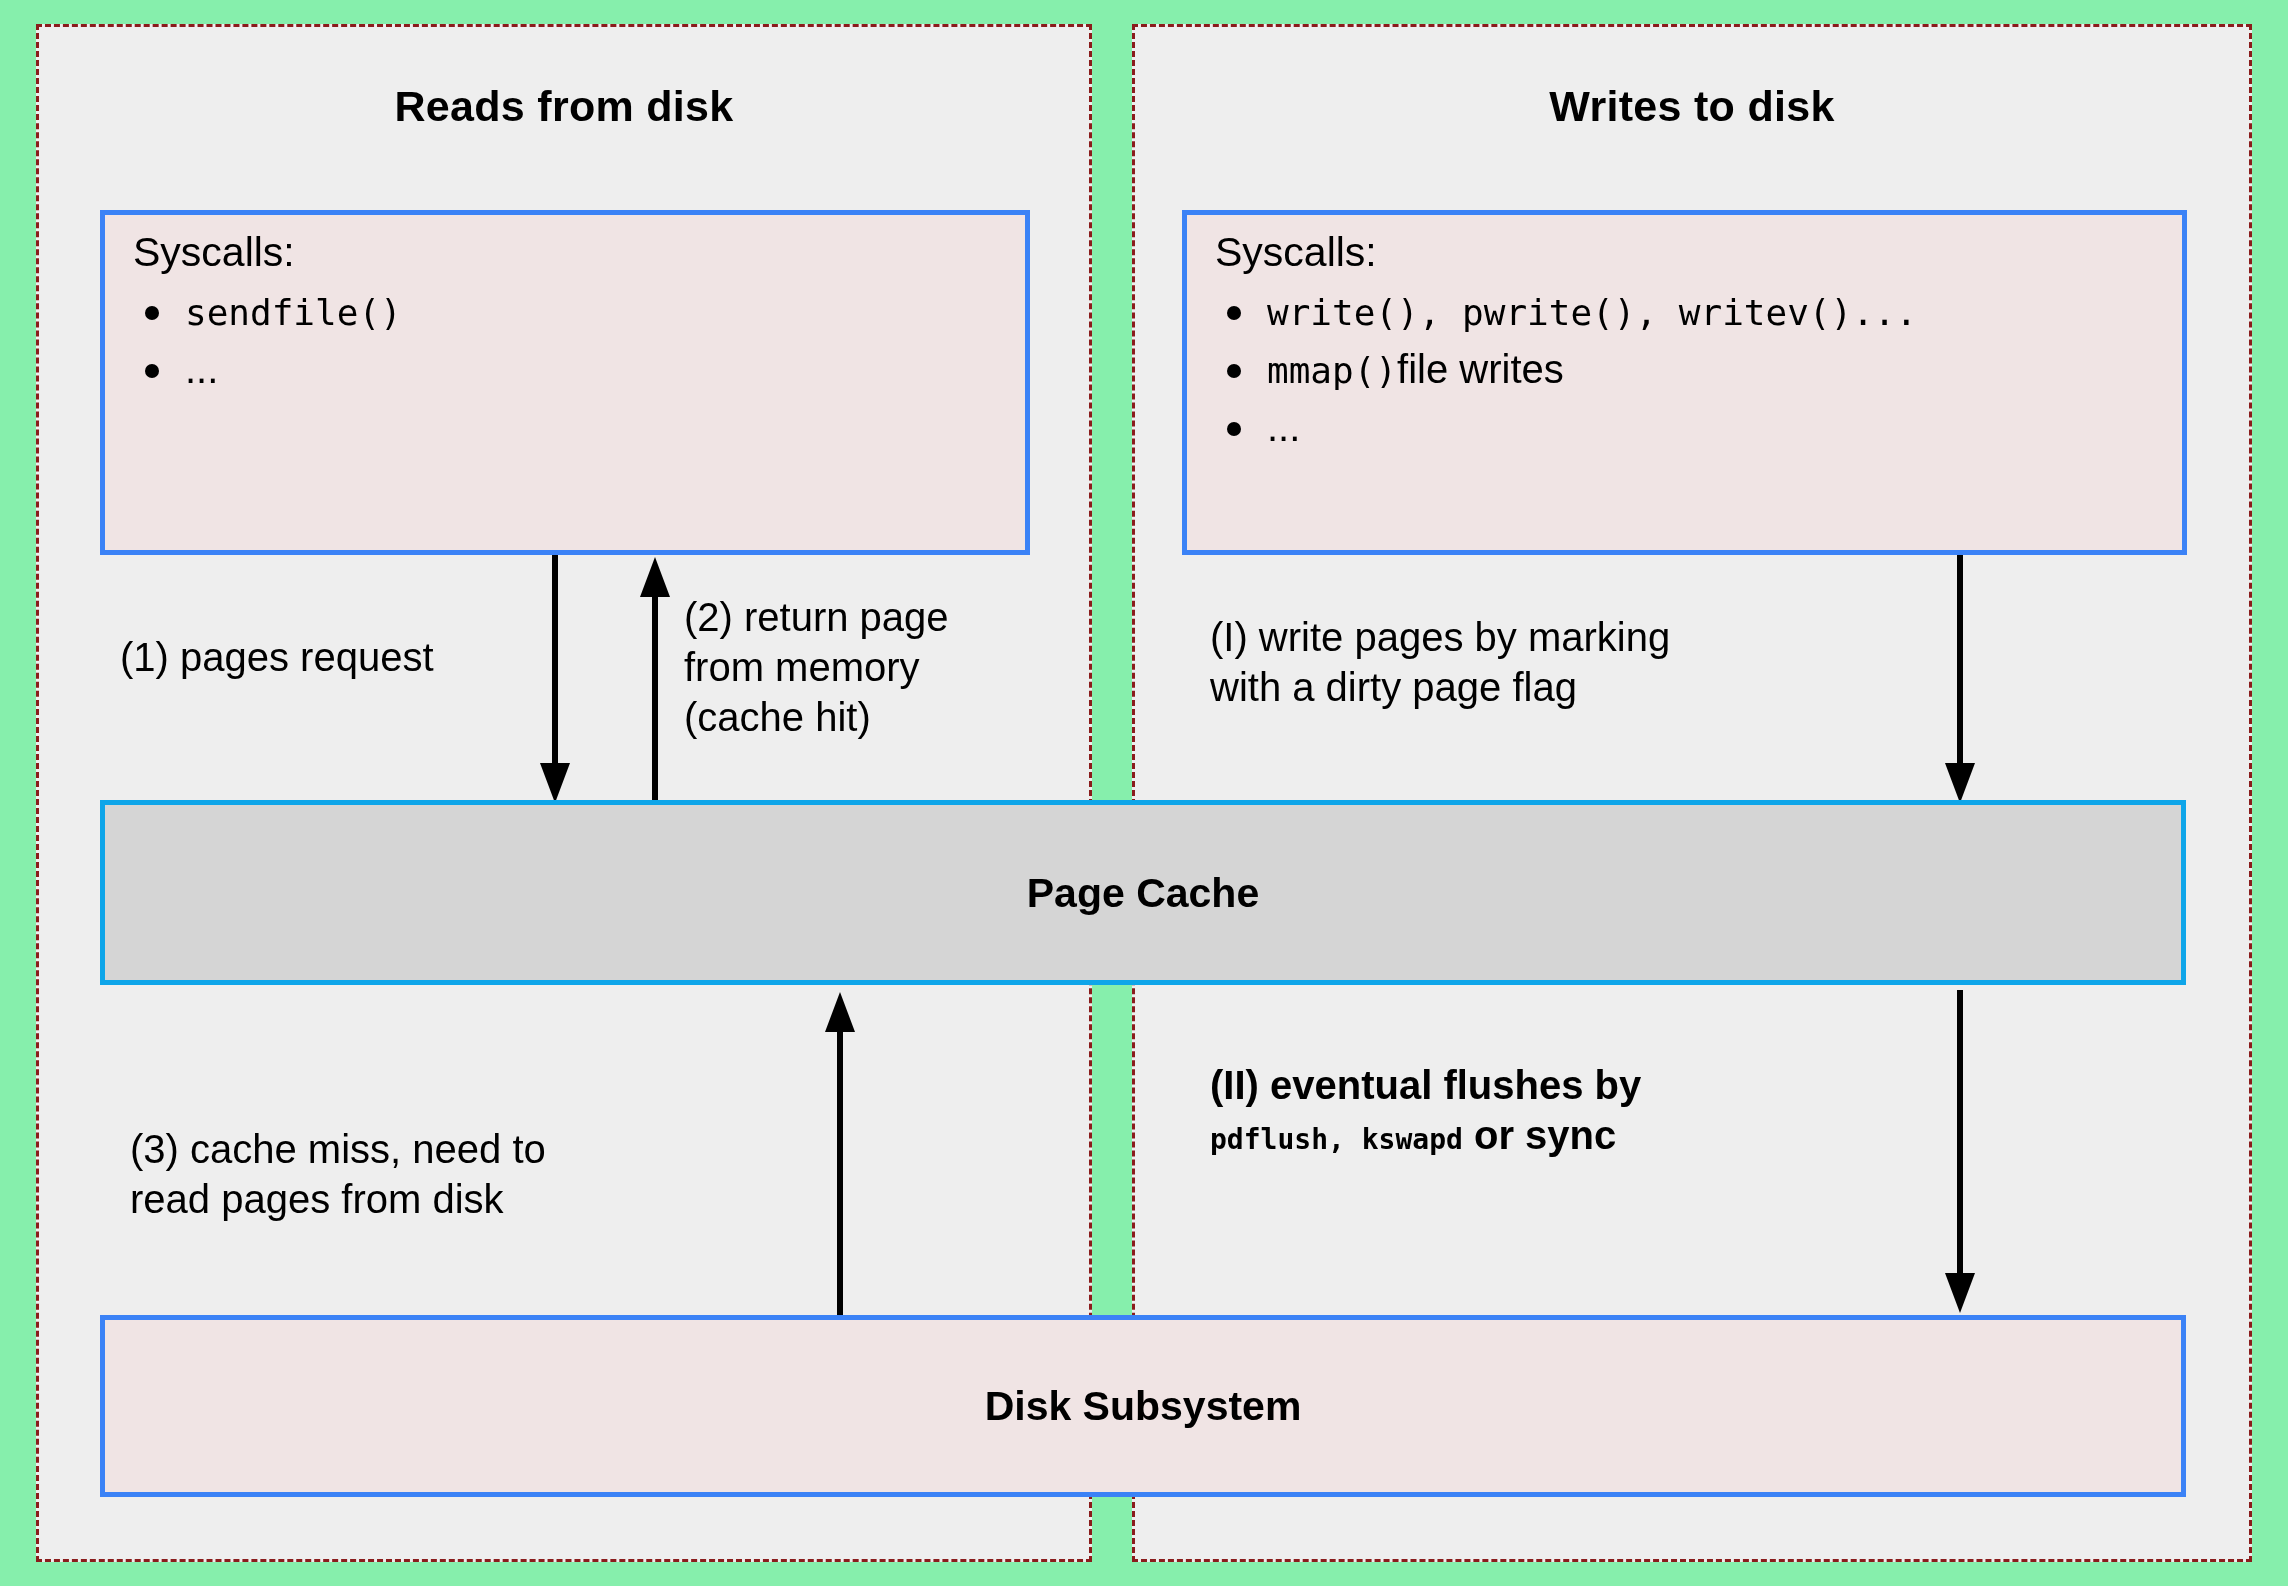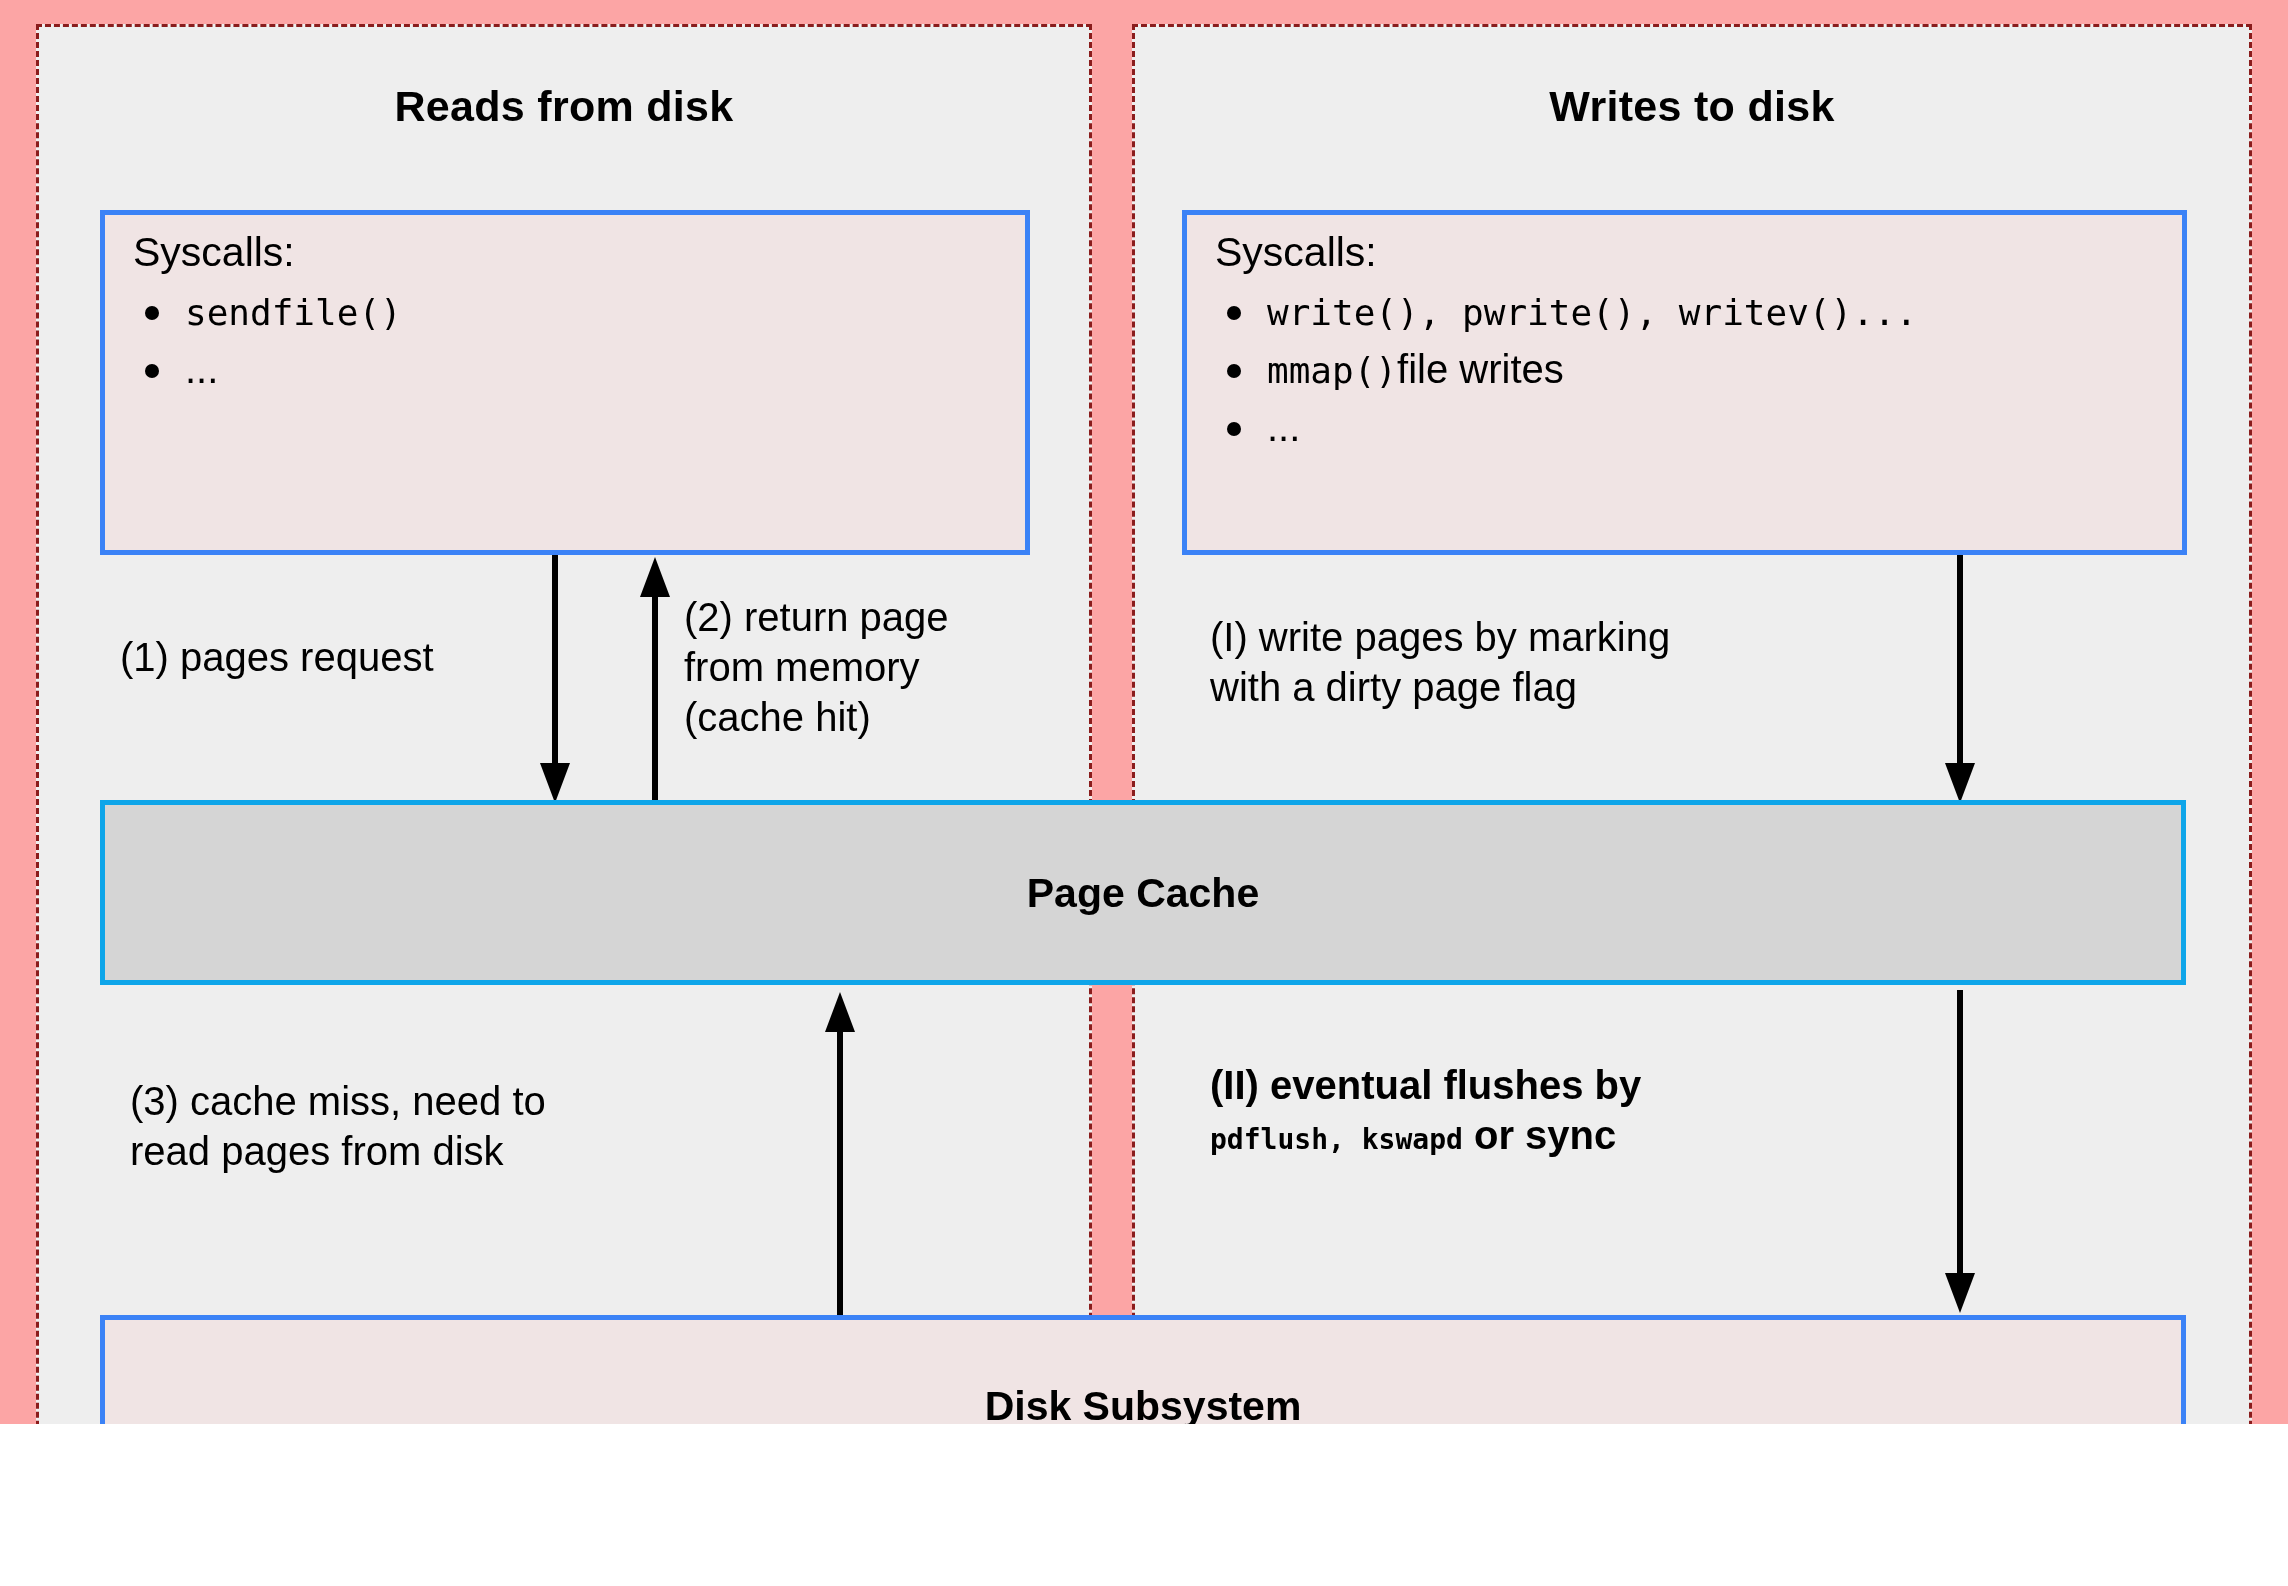--- a/index.html
+++ b/index.html
@@ -6,22 +6,22 @@
     margin: 0;
     padding: 0;
     background: #ffffff;
   }
   body {
     font-family: "Liberation Sans", sans-serif;
   }
   #canvas {
     position: relative;
     width: 2288px;
-    height: 1424px;
-    background: #fca5a5;
+    height: 1586px;
+    background: #86efac;
     overflow: hidden;
   }
   
   .panel {
     position: absolute;
     background: #eeeeee;
     border: 3px dashed #8a1c1c;
     box-sizing: border-box;
   }
   #panel-reads  { left: 36px;  top: 24px;  width: 1056px; height: 1538px; }
@@ -153,21 +153,21 @@
 from memory
 (cache hit)</div>
 
   <div class="arrow" style="left:820px; top:990px;">
     <svg width="40" height="325" viewBox="0 0 40 325" xmlns="http://www.w3.org/2000/svg">
       <line x1="20" y1="28" x2="20" y2="325" stroke="#000" stroke-width="6"></line>
       <polygon points="20,2 5,42 35,42" fill="#000"></polygon>
     </svg>
   </div>
 
-  <div class="note" style="left:130px; top:1076px; width:640px;">(3) cache miss, need to
+  <div class="note" style="left:130px; top:1124px; width:640px;">(3) cache miss, need to
 read pages from disk</div>
 
   <div class="panel" id="panel-writes"></div>
 
   <div class="panel-title" style="left:1132px; top:82px; width:1120px;">Writes to disk</div>
 
   <div class="box box-red" style="left:1182px; top:210px; width:1005px; height:345px;">
     <div class="sysc-head">Syscalls:</div>
     <ul class="sysc-list">
       <li><span class="mono">write(), pwrite(), writev()...</span></li>

